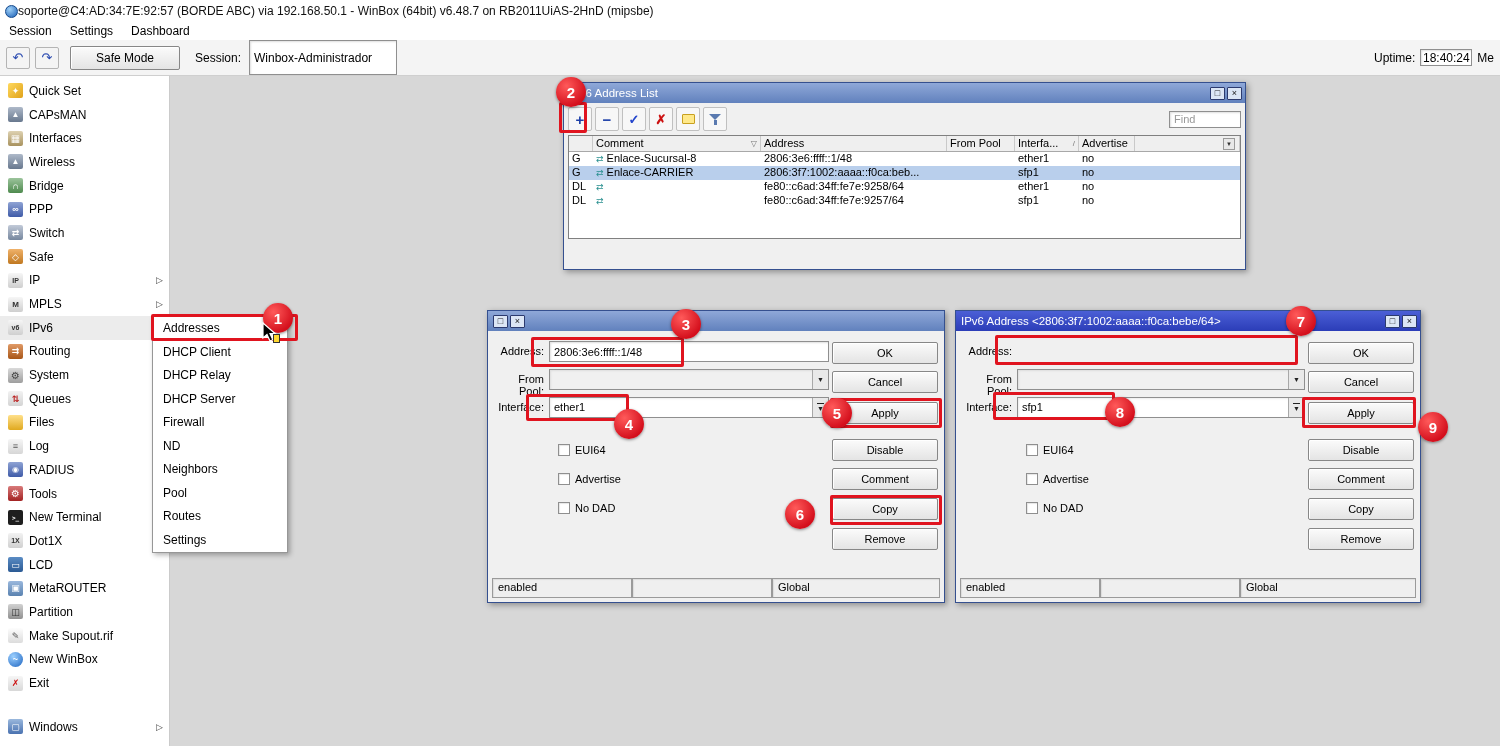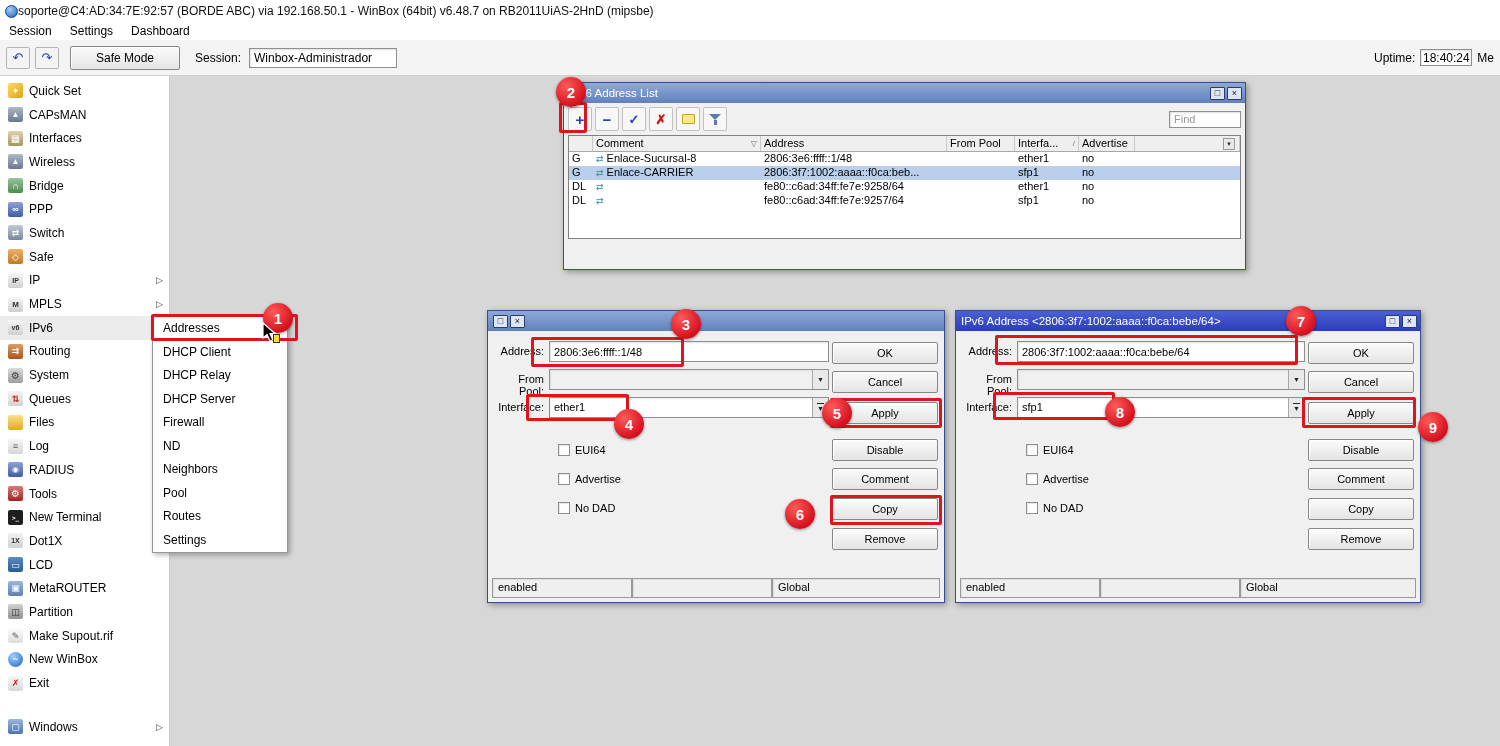--- a/index.html
+++ b/index.html
@@ -21,21 +21,21 @@
   .toolbar { position:absolute; left:0; top:40px; width:100%; height:36px; background:#f4f4f4;
     border-bottom:1px solid #cfcfcf; display:flex; align-items:center; padding:0 6px; gap:5px; }
   .tool-sm { width:24px; height:22px; background:#f4f4f4; border:1px solid #b4b4b4; border-radius:2px;
     color:#2a4ab0; font-size:13px; display:flex; align-items:center; justify-content:center; padding:0; }
   .btn { background:linear-gradient(#fbfbfb,#e4e4e4); border:1px solid #878787; border-radius:2px;
     box-shadow:inset 1px 1px 0 #fff; font-family:inherit; font-size:12px; color:#000; }
   .safe-mode { width:110px; height:24px; margin-left:6px; }
   .lbl { font-size:12px; white-space:nowrap; }
   .sunken { background:#fff; border:1px solid #8f8f8f; box-shadow:inset 1px 1px 2px rgba(0,0,0,.13);
     font-family:inherit; }
-  .session-input { width:148px; height:20px; font-size:12px; padding:0 4px; margin-left:3px; }
+  .session-input { width:148px; height:35px; font-size:12px; padding:0 4px; margin-left:3px; }
   .tb-right { margin-left:auto; display:flex; align-items:center; gap:5px; }
   .uptime-box { width:52px; height:17px; font-size:12px; display:flex; align-items:center; justify-content:center; }
   
   .sidebar { position:absolute; left:0; top:76px; width:170px; bottom:0; background:#fff;
     border-right:1px solid #cbcbcb; padding-top:3px; }
   .side-item { height:23.7px; display:flex; align-items:center; padding-left:8px; position:relative; }
   .side-item.active-item { background:#ececec; }
   .side-gap { height:20px; }
   .sub-arrow { position:absolute; right:6px; font-size:9px; color:#444; }
   .ic { width:15px; height:15px; border-radius:2px; margin-right:6px; flex:none;
@@ -457,21 +457,20 @@
   <div class="wtb">
     <span class="wtb-title">IPv6 Address &lt;2806:3f7:1002:aaaa::f0ca:bebe/64&gt;</span>
     <span class="wtb-btns">
       <span class="wbtn">□</span>
       <span class="wbtn">×</span>
     </span>
   </div>
   <div class="dbody">
     <div class="frow" style="top:10px;">
       <span class="flabel">Address:</span>
-      <input class="sunken fin" style="width: 288px;" value="2806:3f7:1002:aaaa::f0ca:bebe/64">
     </div>
     <div class="frow" style="top:38px;">
       <span class="flabel">From Pool:</span>
       <div class="combo" style="width:288px;">
         <span class="combo-val"></span>
         <span class="combo-btn">
             <i class="dd">▼</i>
           </span>
       </div>
     </div>

